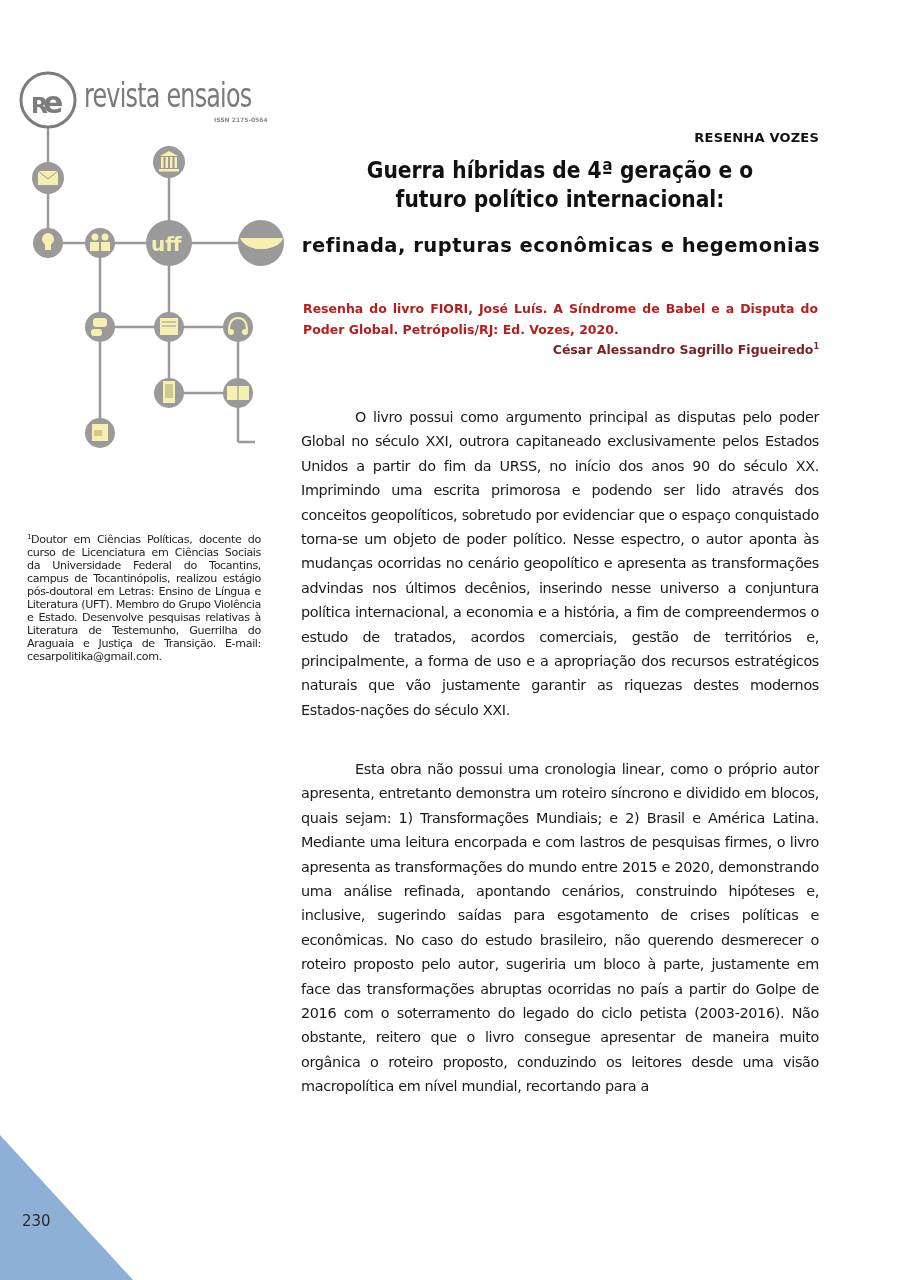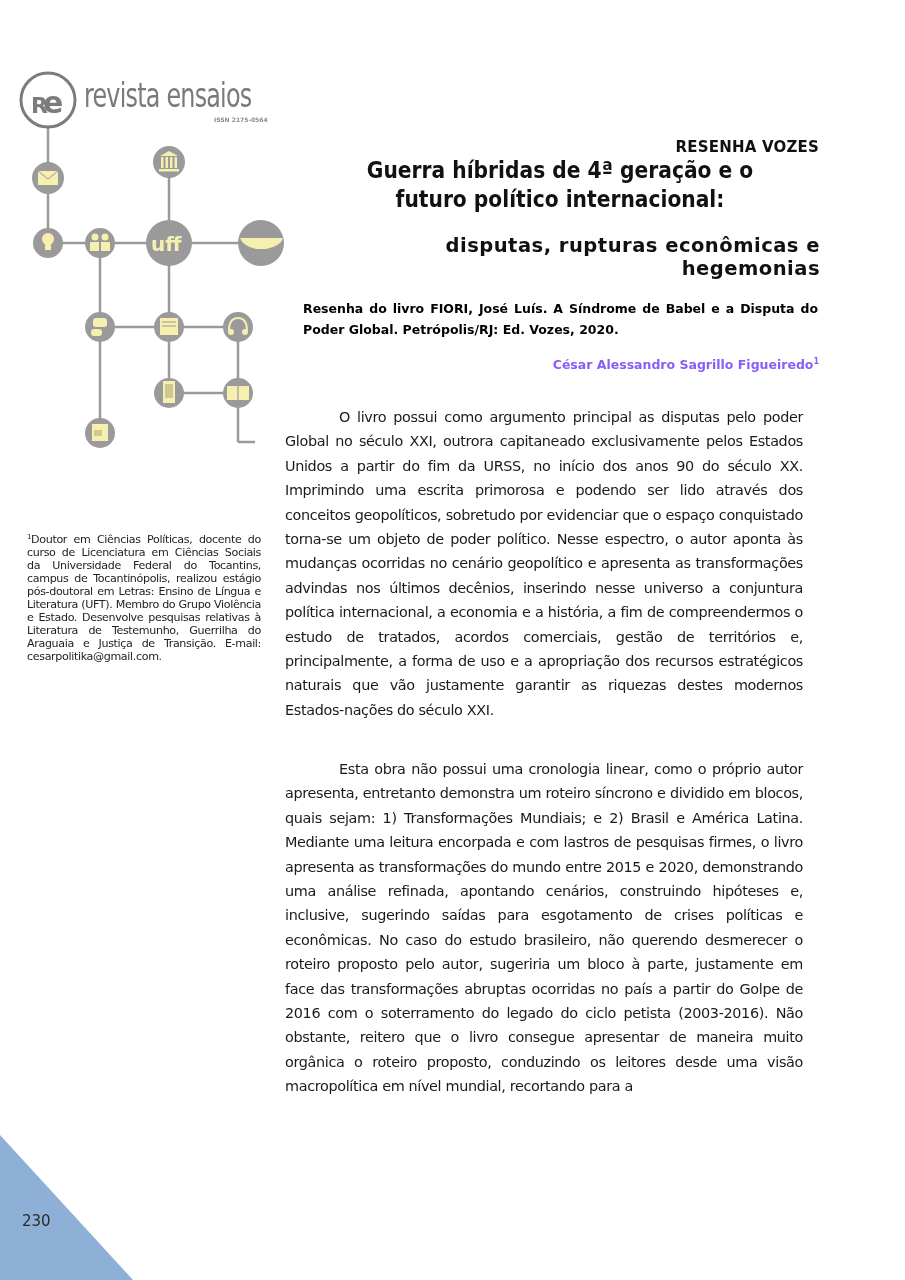--- a/index.html
+++ b/index.html
@@ -14,45 +14,45 @@
     font-size:34px; color:#7a7a7a; letter-spacing:-1px; line-height:1;
     transform:scaleX(0.78); transform-origin:left top;
   }
   .issn {
     position:absolute; left:214px; top:116px;
     font-family:"DejaVu Sans", sans-serif; font-size:6px; color:#8a8a8a;
     font-weight:bold; letter-spacing:0px;
   }
   .section-label {
     position:absolute; right:86px; top:130px;
-    font-family:"DejaVu Sans", sans-serif; font-weight:bold; font-size:15px;
-    color:#111; letter-spacing:0.2px;margin-top:8px;
+    font-family:"DejaVu Sans", sans-serif; font-weight:bold; font-size:13px;
+    color:#111; letter-spacing:0.2px;
   }
   .title {
     position:absolute; left:300px; width:520px; top:156px; text-align:center;
     font-family:"DejaVu Sans", sans-serif; font-weight:bold; font-size:23px;
     line-height:29px; color:#111; transform:scaleX(0.88); transform-origin:center top;
   }
   .subtitle {
     position:absolute; left:300px; width:520px; top:234px; text-align:right;
     font-family:"DejaVu Sans", sans-serif; font-weight:bold; font-size:19.5px;
     color:#111; letter-spacing:0.5px;
   }
   .reference {
     position:absolute; left:303px; width:515px; top:298px;
     font-family:"DejaVu Sans", sans-serif; font-weight:bold; font-size:12.5px;
-    line-height:21px; color:#000000; text-align:justify;
+    line-height:21px; color:#b91c1c; text-align:justify;
   }
   .author {
-    position:absolute; right:86px; top:357px;
-    font-family:"DejaVu Sans", sans-serif; font-weight:bold; font-size:12.5px; color:#8b5cf6;
+    position:absolute; right:86px; top:342px;
+    font-family:"DejaVu Sans", sans-serif; font-weight:bold; font-size:12.5px; color:#7f1d1d;
   }
   .author sup { font-size:8px; }
   .body-text {
-    position:absolute; left:285px; width:518px;
+    position:absolute; left:301px; width:518px;
     font-family:"DejaVu Sans", sans-serif; font-size:14.4px; line-height:24.4px;
     color:#1a1a1a; text-align:justify; letter-spacing:-0.35px;
   }
   .body-text p { margin:0; text-indent:54px; }
   .p1 { top:405px; }
   .p2 { top:757px; }
   .footnote {
     position:absolute; left:27px; width:234px; top:531px;
     font-family:"DejaVu Sans", sans-serif; font-size:11.1px; line-height:13px;
     color:#222; text-align:justify; letter-spacing:-0.35px;
@@ -153,21 +153,21 @@
       <rect x="94" y="430" width="8" height="6" fill="#cfc98f"></rect>
     </g>
   </g>
 </svg>
 
 <div class="brand-text">revista ensaios</div>
 <div class="issn">ISSN 2175-0564</div>
 
 <div class="section-label">RESENHA VOZES</div>
 <div class="title">Guerra híbridas de 4ª geração e o futuro político internacional:</div>
-<div class="subtitle">disputas, rupturas econômicas e hegemonias</div>
+<div class="subtitle">refinada, rupturas econômicas e hegemonias</div>
 
 <div class="reference">Resenha do livro FIORI, José Luís. A Síndrome de Babel e a Disputa do Poder Global.  Petrópolis/RJ: Ed. Vozes, 2020.</div>
 <div class="author">
   <span>César Alessandro Sagrillo Figueiredo</span><sup>1</sup>
 </div>
 
 <div class="body-text p1">
   <p>O livro possui como argumento principal as disputas pelo poder Global no século XXI, outrora capitaneado exclusivamente pelos Estados Unidos a partir do fim da URSS, no início dos anos 90 do século XX. Imprimindo uma escrita primorosa e podendo ser lido através dos conceitos geopolíticos, sobretudo por evidenciar que o espaço conquistado torna-se um objeto de poder político. Nesse espectro, o autor aponta às mudanças ocorridas no cenário geopolítico e apresenta as transformações advindas nos últimos decênios, inserindo nesse universo a conjuntura política internacional, a economia e a história, a fim de compreendermos o estudo de tratados, acordos comerciais, gestão de territórios e, principalmente, a forma de uso e a apropriação dos recursos estratégicos naturais que vão justamente garantir as riquezas destes modernos Estados-nações do século XXI.</p>
 </div>
 <div class="body-text p2">

